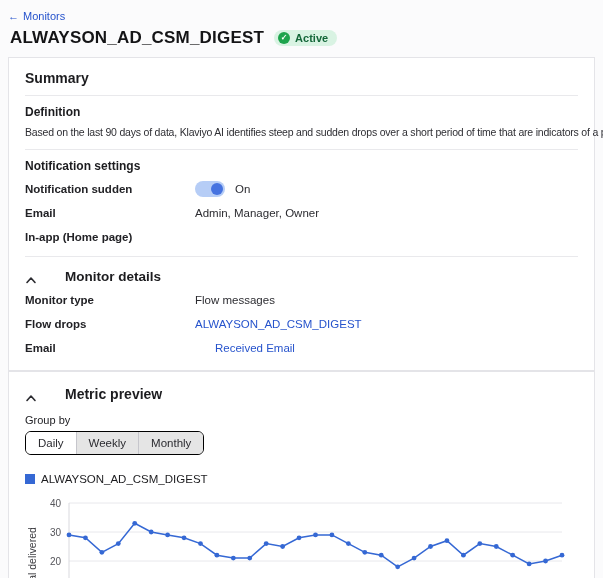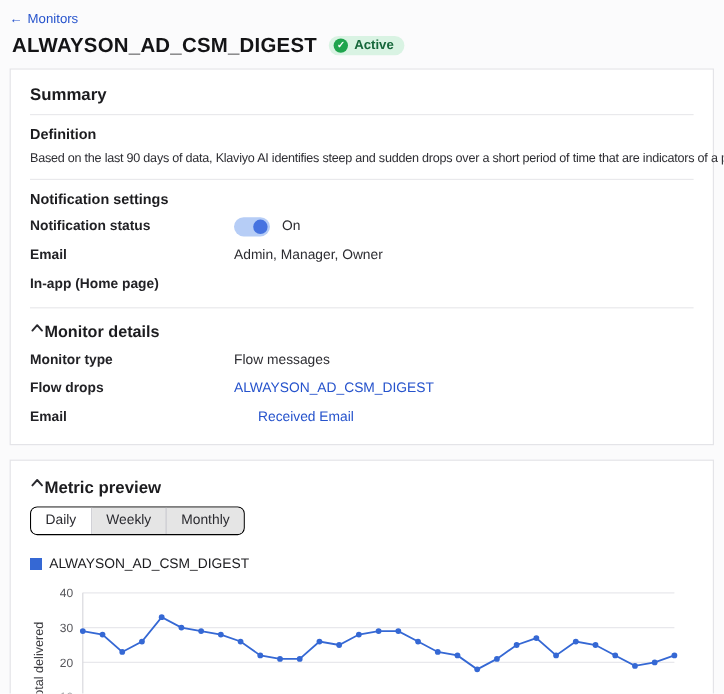--- a/index.html
+++ b/index.html
@@ -23,21 +23,21 @@
     background: #d9f3e3; border-radius: 11px; padding: 2px 9px 2px 4px;
   }
   .badge-dot {
     width: 12px; height: 12px; border-radius: 50%; background: #1ea44d;
     color: #fff; font-size: 8px; line-height: 12px; text-align: center; font-weight: 700;
   }
   .badge-text { font-size: 11px; color: #15673a; font-weight: 600; }
 
   .card {
     background: #fff; border: 1px solid #e4e4e8; border-radius: 0;
-    padding: 12px 16px; margin-bottom: 12px;
+    padding: 12px 16px; margin-bottom: 0;
   }
   .card-title { font-size: 14px; font-weight: 700; padding-bottom: 9px; border-bottom: 1px solid #e9e9ec; }
 
   .section { padding: 9px 0; border-bottom: 1px solid #e9e9ec; }
   .section-heading { font-size: 12px; font-weight: 700; margin-bottom: 6px; }
   .definition-text { font-size: 10.5px; color: #2e2e33; letter-spacing: -0.2px; line-height: 1.4; white-space: nowrap; }
 
   .kv-row { display: flex; align-items: center; font-size: 11.5px; margin: 8px 0; min-height: 16px; }
   .kv-row:last-child { margin-bottom: 2px; gap: 20px; }
   .kv-label { width: 170px; flex-shrink: 0; font-weight: 700; color: #222226; }
@@ -47,21 +47,21 @@
   .toggle {
     width: 30px; height: 16px; border-radius: 8px; background: #b6cdf6;
     position: relative; display: inline-block; margin-right: 10px; cursor: pointer; flex-shrink: 0;
   }
   .toggle .knob {
     position: absolute; right: 2px; top: 2px; width: 12px; height: 12px;
     border-radius: 50%; background: #4673e0;
   }
 
   .collapse-header {
-    display: flex; align-items: flex-start; gap: 0;
+    display: flex; align-items: flex-end; gap: 28px;
     font-size: 13.5px; font-weight: 700; margin: 12px 0 8px; cursor: pointer;
   }
   .chevron { display: inline-flex; align-items: center; }
 
   .groupby-label { font-size: 11px; color: #222226; margin: 12px 0 5px; }
   .segmented { display: inline-flex; border: 1px solid #000000; border-radius: 6px; overflow: hidden; }
   .segmented button {
     font-family: "Liberation Sans", sans-serif; font-size: 11.5px;
     padding: 5px 12px; border: none; border-right: 1px solid #c6c6cc;
     background: #e5e5e5; color: #2b2b30; cursor: pointer;
@@ -99,21 +99,21 @@
 
     <div class="section">
       <div class="section-heading">Definition</div>
       <div class="definition-text">Based on the last 90 days of data, Klaviyo AI identifies steep and sudden drops over a short period of time that are indicators of a potential problem.</div>
     </div>
 
     <div class="section">
       <div class="section-heading">Notification settings</div>
 
       <div class="kv-row">
-        <span class="kv-label">Notification status</span>
+        <span class="kv-label">Notification sudden</span>
         <span class="toggle">
             <span class="knob"></span>
           </span>
         <span class="kv-value">On</span>
       </div>
 
       <div class="kv-row">
         <span class="kv-label">Email</span>
         <span class="kv-value">Admin, Manager, Owner</span>
       </div>
@@ -154,20 +154,21 @@
   <div class="card">
     <div class="collapse-header" style="margin-top:2px;">
       <span class="chevron">
         <svg width="12" height="8" viewBox="0 0 12 8">
             <polyline points="2,6.5 6,2 10,6.5" fill="none" stroke="#2b2b30" stroke-width="1.6" stroke-linecap="round" stroke-linejoin="round"></polyline>
           </svg>
       </span>
       <span style="font-size:14px;">Metric preview</span>
     </div>
 
+    <div class="groupby-label">Group by</div>
 
     <div class="segmented">
       <button class="selected">Daily</button>
       <button>Weekly</button>
       <button>Monthly</button>
     </div>
 
     <div class="legend">
       <span class="legend-swatch" style="background: rgb(53, 104, 212);"></span>
       <span>ALWAYSON_AD_CSM_DIGEST</span>

